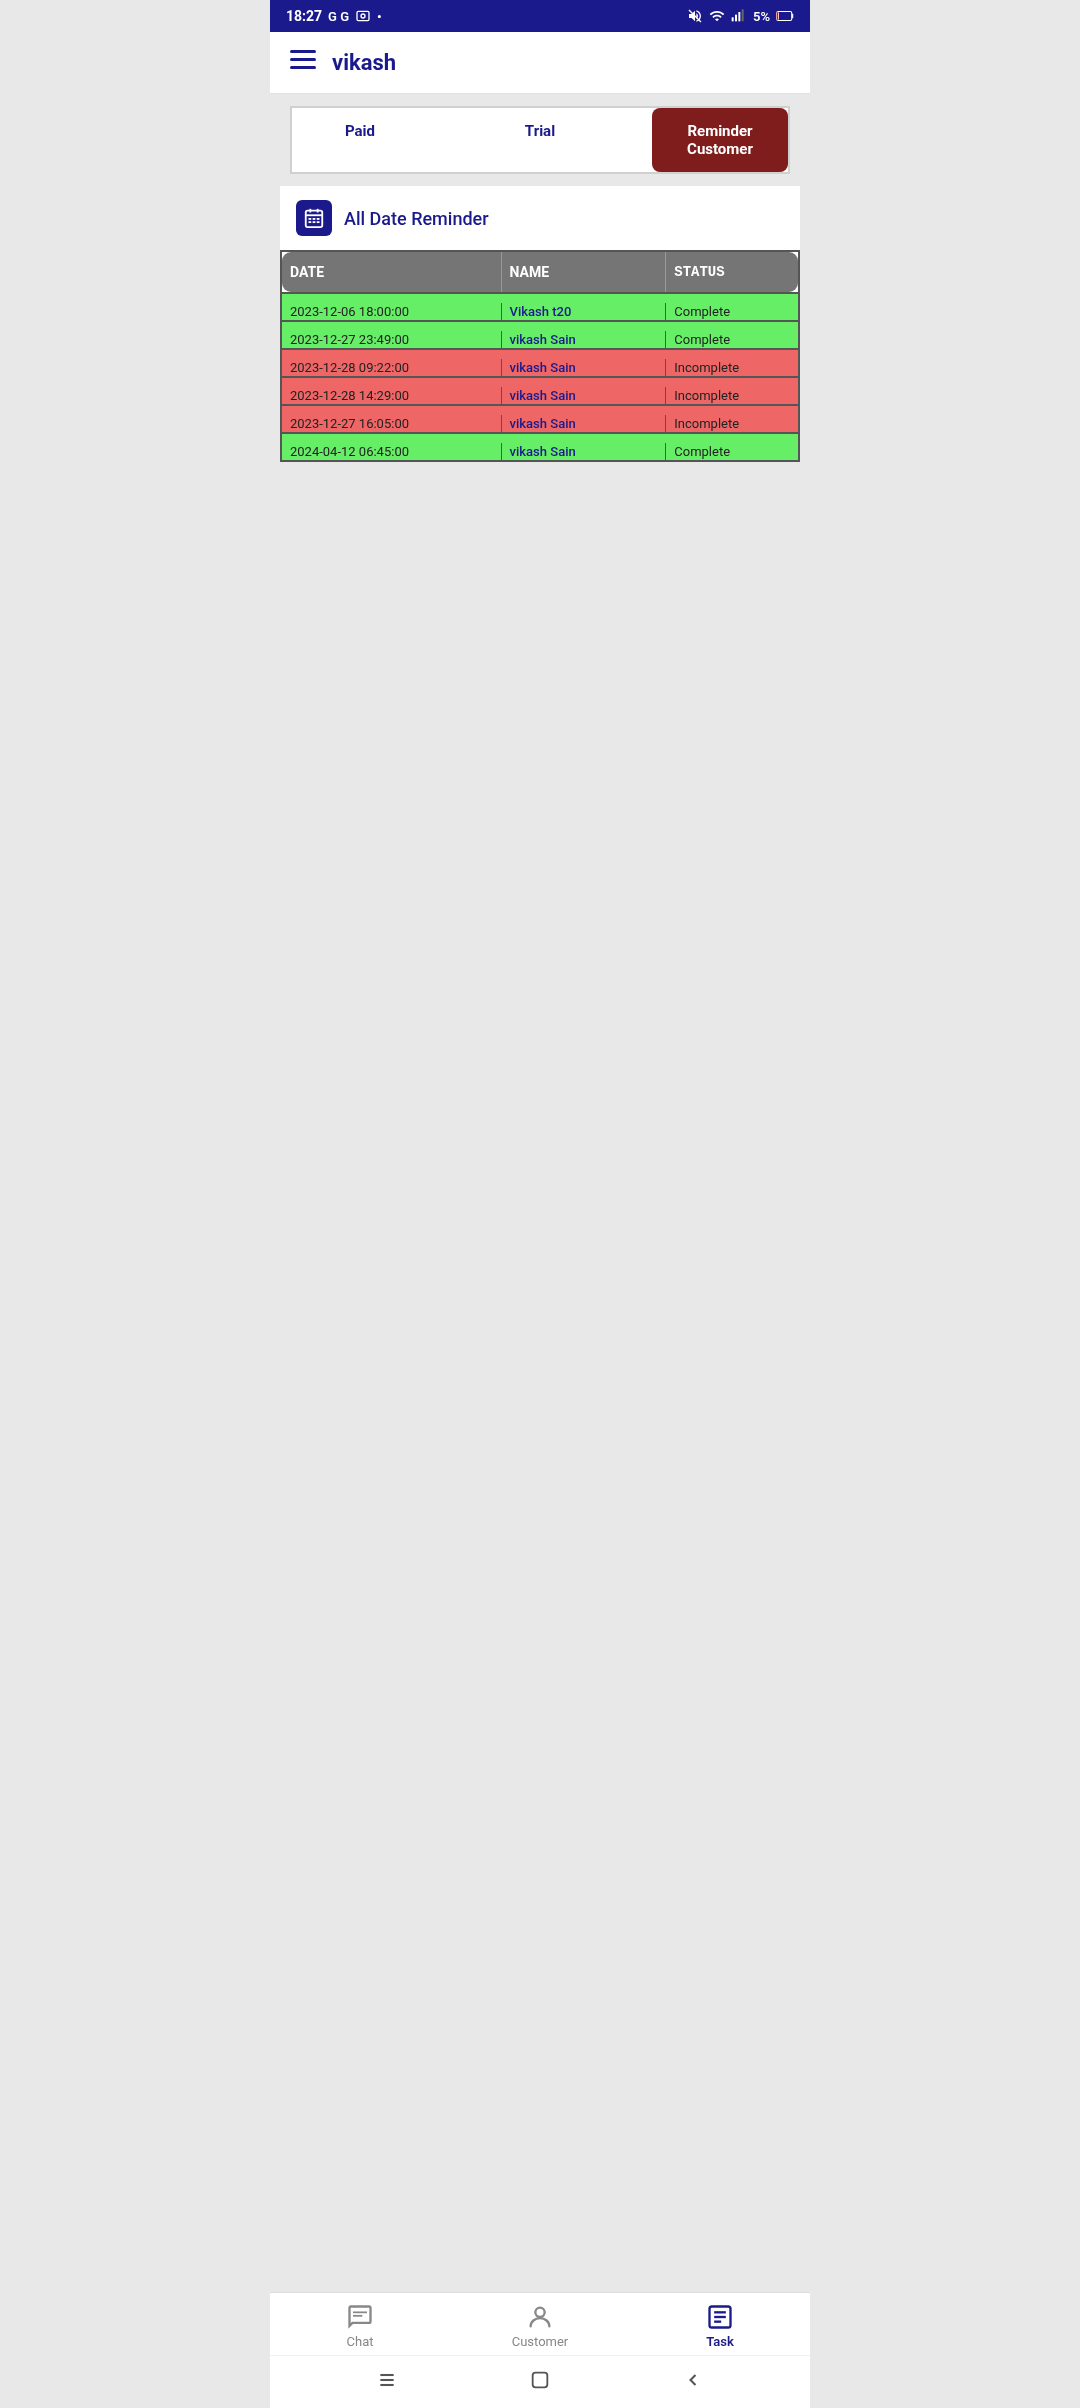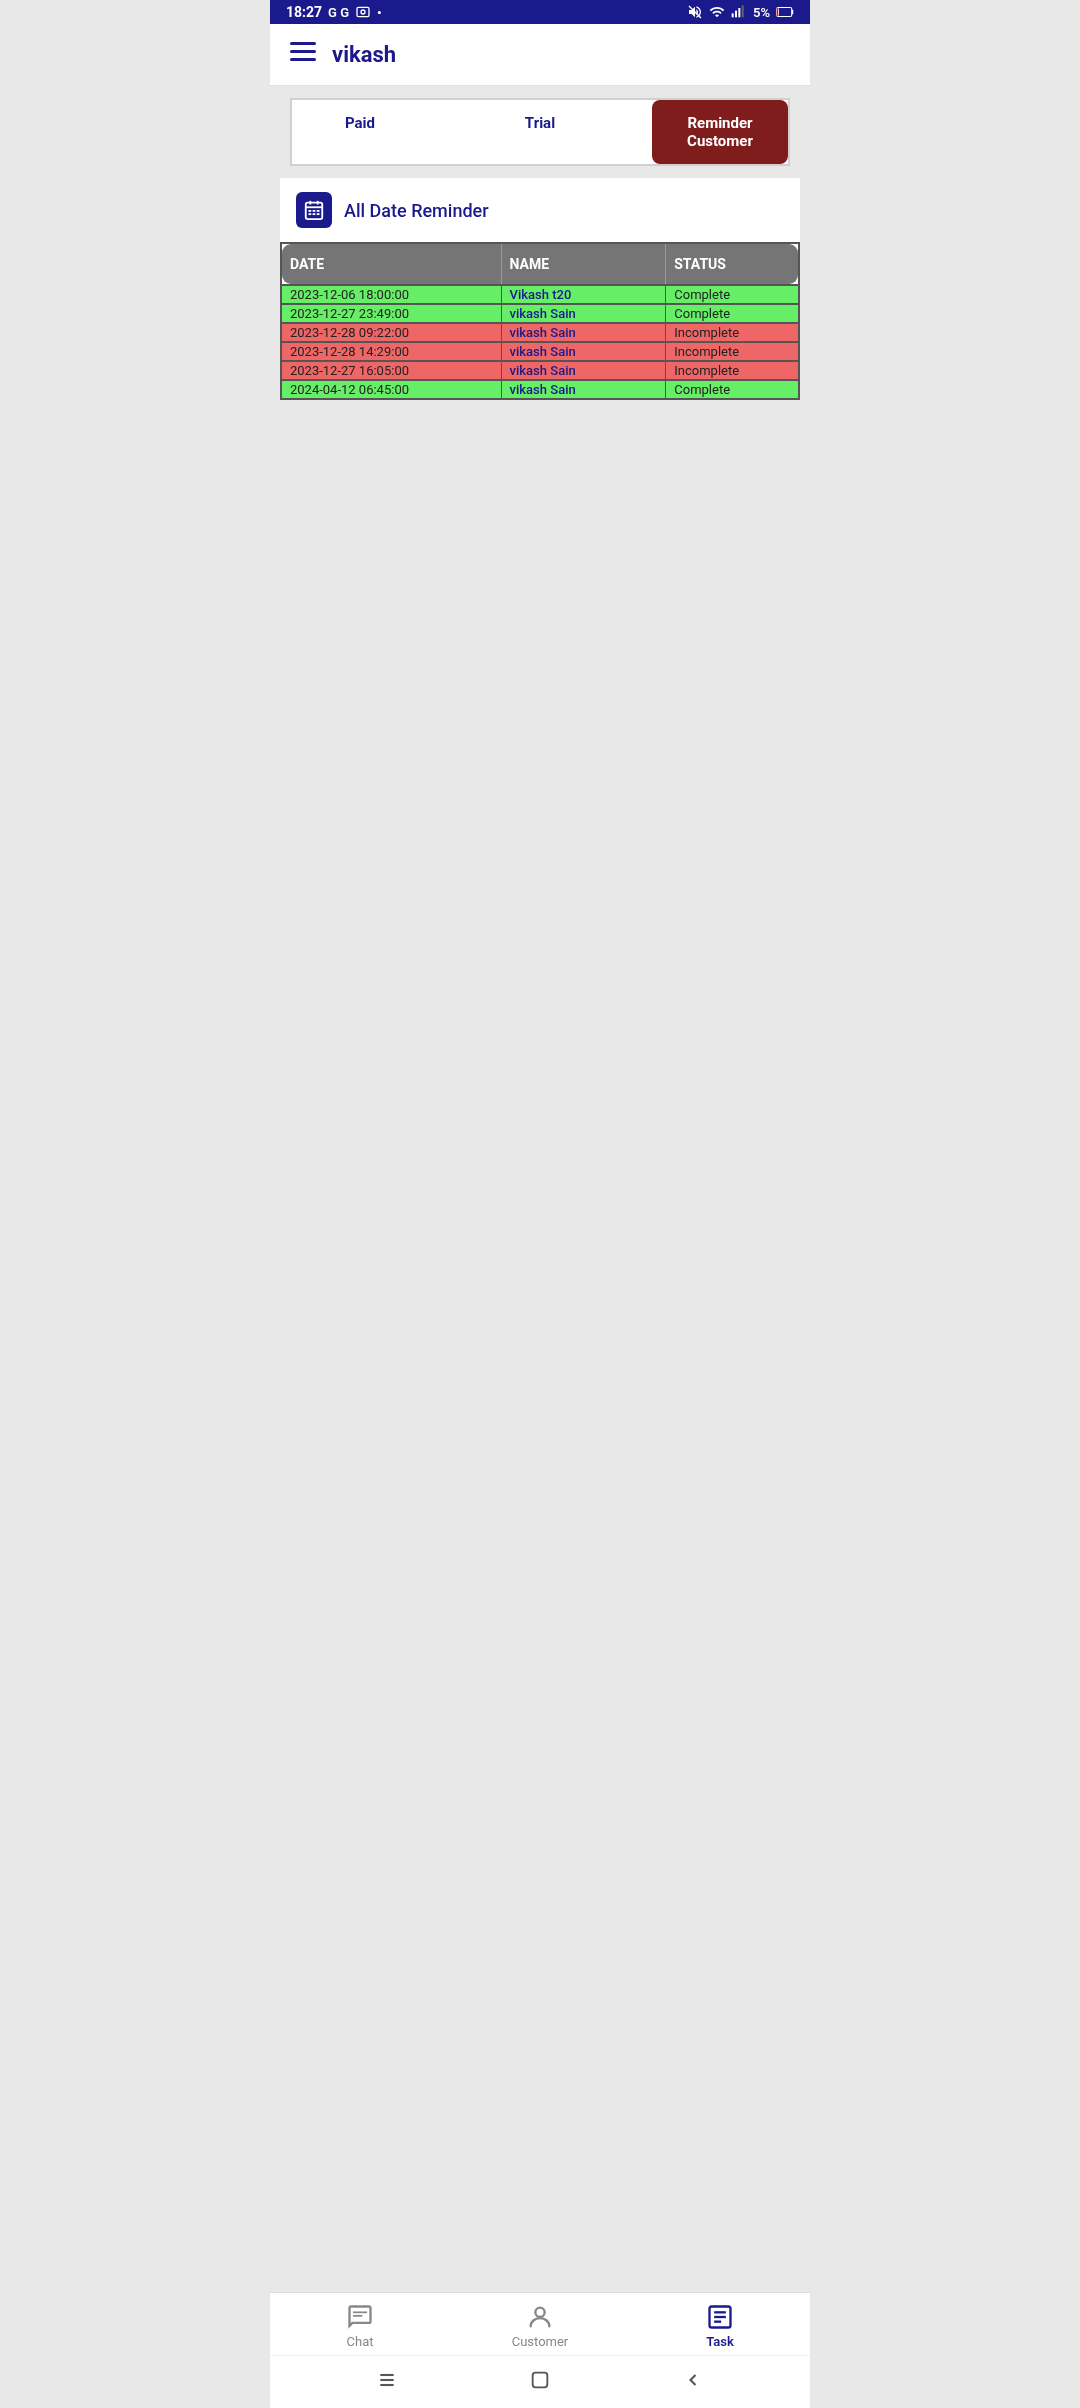--- a/index.html
+++ b/index.html
@@ -18,21 +18,21 @@
     
     .status-bar {
       background: #1a1a8c;
       color: white;
       display: flex;
       justify-content: space-between;
       align-items: center;
       padding: 6px 16px;
       font-size: 13px;
       font-weight: 600;
-      height: 24px;
+      height: 32px;
     }
     .status-left { display: flex; align-items: center; gap: 6px; }
     .status-right { display: flex; align-items: center; gap: 6px; }
     .status-time { font-weight: 700; font-size: 14px; }
 
     
     .header {
       background: white;
       display: flex;
       padding: 18px 20px;
@@ -123,37 +123,38 @@
       border-radius: 9px;
     }
     .table-header-cell {
       padding: 12px 8px;
       color: white;
       font-weight: 700;
       font-size: 14px;
       text-transform: uppercase;
       border-right: 1px solid #999;
     }
-    .table-header-cell:last-child { border-right: none; }
+    .table-header-cell:last-child { border-right: none; font-family: Liberation Mono, monospace; }
 
     .table-row {
       display: grid;
       grid-template-columns: 2fr 1.5fr 1.2fr;
       border-top: 2px solid #555;
     }
     .table-row.green { background: #66ee66; }
     .table-row.red { background: #ee6666; }
 
     .table-cell {
       padding: 1px 8px;
       font-size: 13px;
       color: #222;
       border-right: 1px solid #555;
       display: flex;
       align-items: center;
+      margin-top: 9px;
     }
     .table-cell:last-child { border-right: none; }
     .table-cell.name {
       color: #1a1a8c;
       font-weight: 500;
       cursor: pointer;
     }
     .table-cell.status { color: #222; }
 
     

